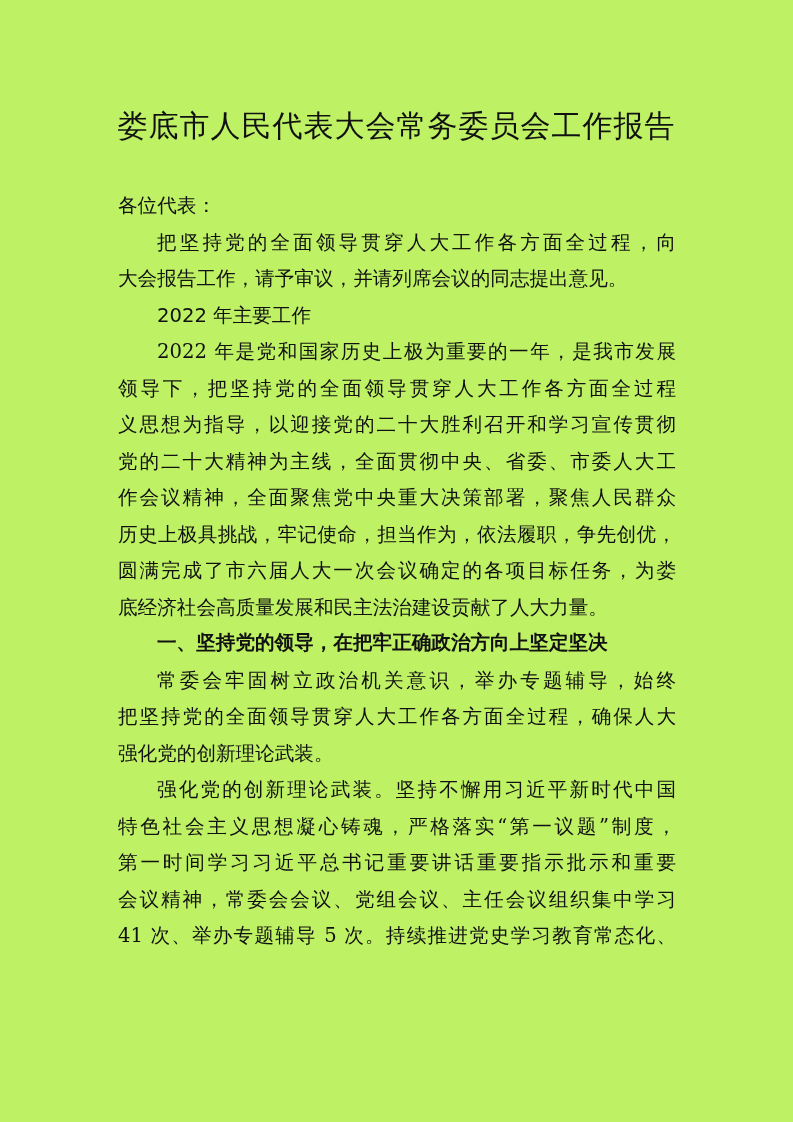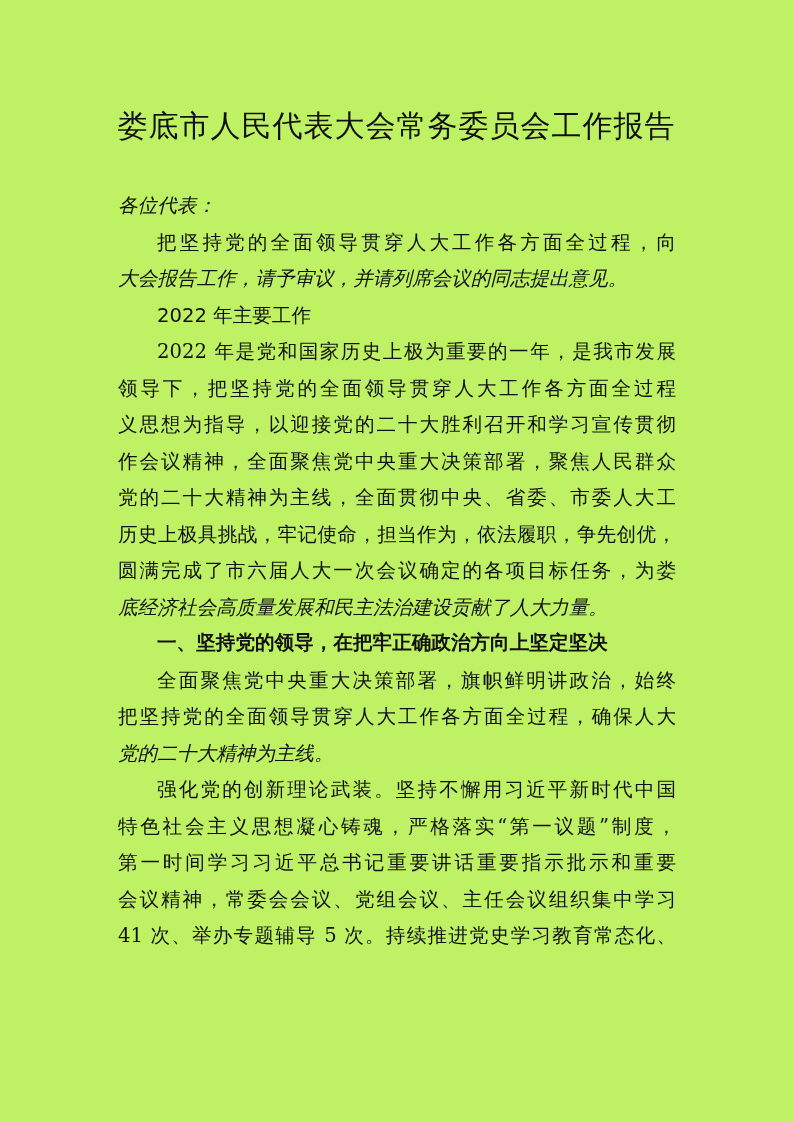--- a/index.html
+++ b/index.html
@@ -9,21 +9,21 @@
     position: absolute; left: 0; top: 106px; width: 793px; text-align: center;
     font-family: "DejaVu Serif", "Liberation Serif", serif;
     font-size: 30px; color: #111; letter-spacing: 1px; line-height: 40px;
   }
   .body {
     position: absolute; left: 118px; top: 188px; width: 558px;
     font-family: "DejaVu Serif", "Liberation Serif", serif;
     font-size: 19.6px; color: #111; line-height: 36.5px;
   }
   .line { display: block; white-space: nowrap; text-align: justify; text-align-last: justify; height: 36.5px; }
-  .line.last { text-align-last: left; font-style: italic; }
+  .line.last { text-align-last: left; }
   .indent { padding-left: 39px; }
   .heading { font-family: "DejaVu Sans", "Liberation Sans", sans-serif; font-weight: normal; text-align-last: left; }
   .heading.bold { font-weight: bold; font-family: Liberation Mono, monospace; }
 </style>
 </head>
 <body>
 
 <div class="page">
   <div class="title">娄底市人民代表大会常务委员会工作报告</div>
 
@@ -31,31 +31,31 @@
     <span class="line last">各位代表：</span>
 
     <span class="line indent">把坚持党的全面领导贯穿人大工作各方面全过程，向</span>
     <span class="line last">大会报告工作，请予审议，并请列席会议的同志提出意见。</span>
 
     <span class="line indent heading">2022 年主要工作</span>
 
     <span class="line indent">2022 年是党和国家历史上极为重要的一年，是我市发展</span>
     <span class="line">领导下，把坚持党的全面领导贯穿人大工作各方面全过程</span>
     <span class="line">义思想为指导，以迎接党的二十大胜利召开和学习宣传贯彻</span>
+    <span class="line">党的二十大精神为主线，全面贯彻中央、省委、市委人大工</span>
     <span class="line">作会议精神，全面聚焦党中央重大决策部署，聚焦人民群众</span>
-    <span class="line">党的二十大精神为主线，全面贯彻中央、省委、市委人大工</span>
     <span class="line">历史上极具挑战，牢记使命，担当作为，依法履职，争先创优，</span>
     <span class="line">圆满完成了市六届人大一次会议确定的各项目标任务，为娄</span>
     <span class="line last">底经济社会高质量发展和民主法治建设贡献了人大力量。</span>
 
     <span class="line indent heading bold">一、坚持党的领导，在把牢正确政治方向上坚定坚决</span>
 
-    <span class="line indent">全面聚焦党中央重大决策部署，旗帜鲜明讲政治，始终</span>
+    <span class="line indent">常委会牢固树立政治机关意识，举办专题辅导，始终</span>
     <span class="line">把坚持党的全面领导贯穿人大工作各方面全过程，确保人大</span>
-    <span class="line last">党的二十大精神为主线。</span>
+    <span class="line last">强化党的创新理论武装。</span>
 
     <span class="line indent">强化党的创新理论武装。坚持不懈用习近平新时代中国</span>
     <span class="line">特色社会主义思想凝心铸魂，严格落实“第一议题”制度，</span>
     <span class="line">第一时间学习习近平总书记重要讲话重要指示批示和重要</span>
     <span class="line">会议精神，常委会会议、党组会议、主任会议组织集中学习</span>
     <span class="line">41 次、举办专题辅导 5 次。持续推进党史学习教育常态化、</span>
   </div>
 </div>
 
 </body></html>

